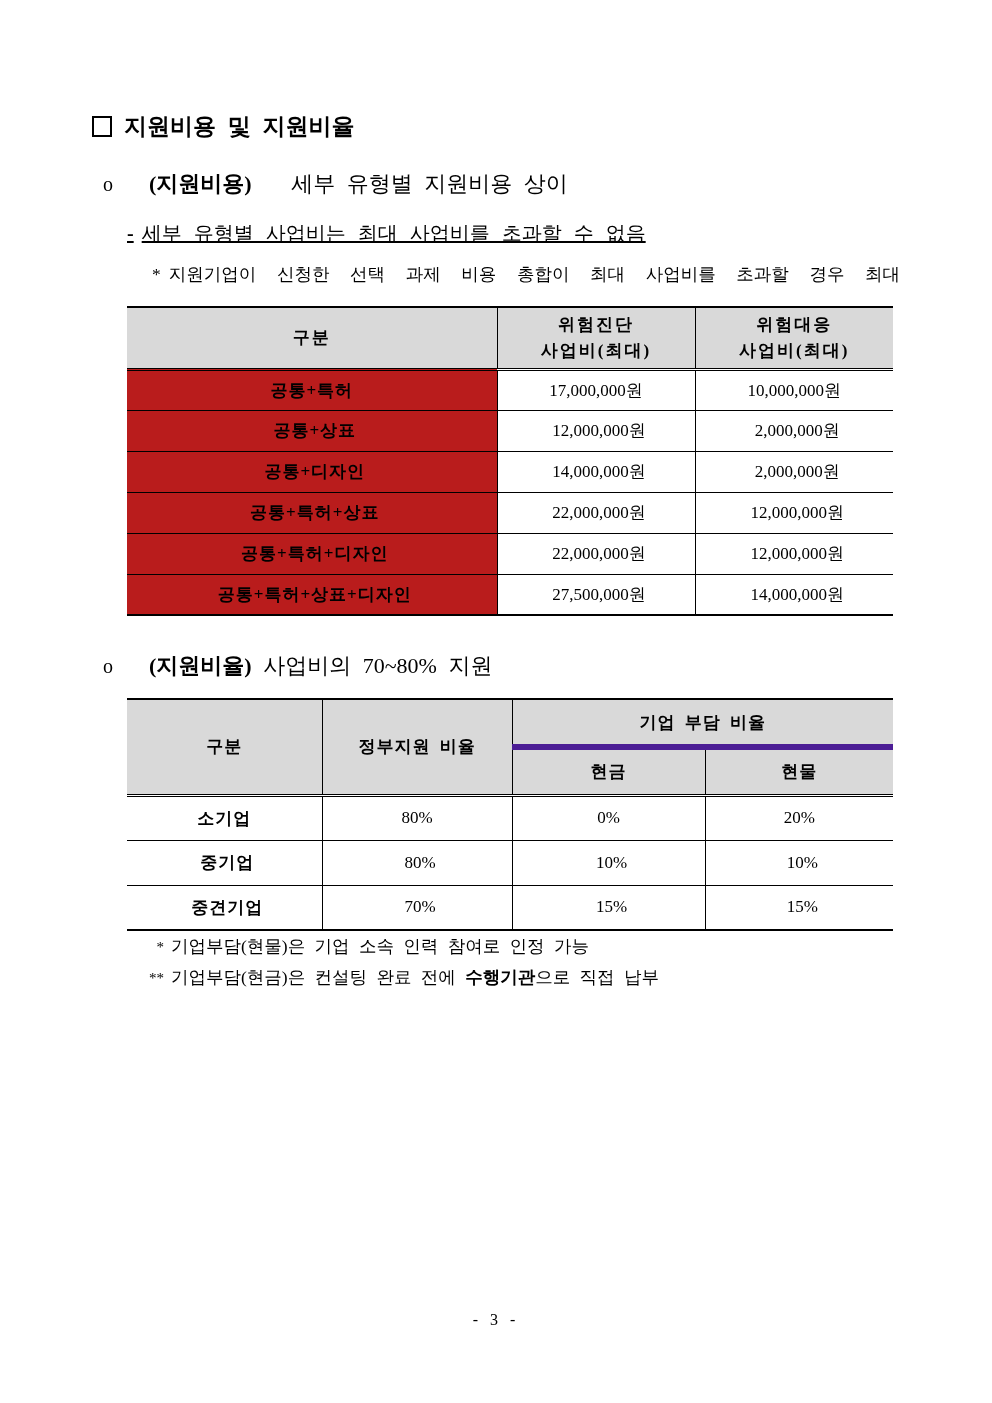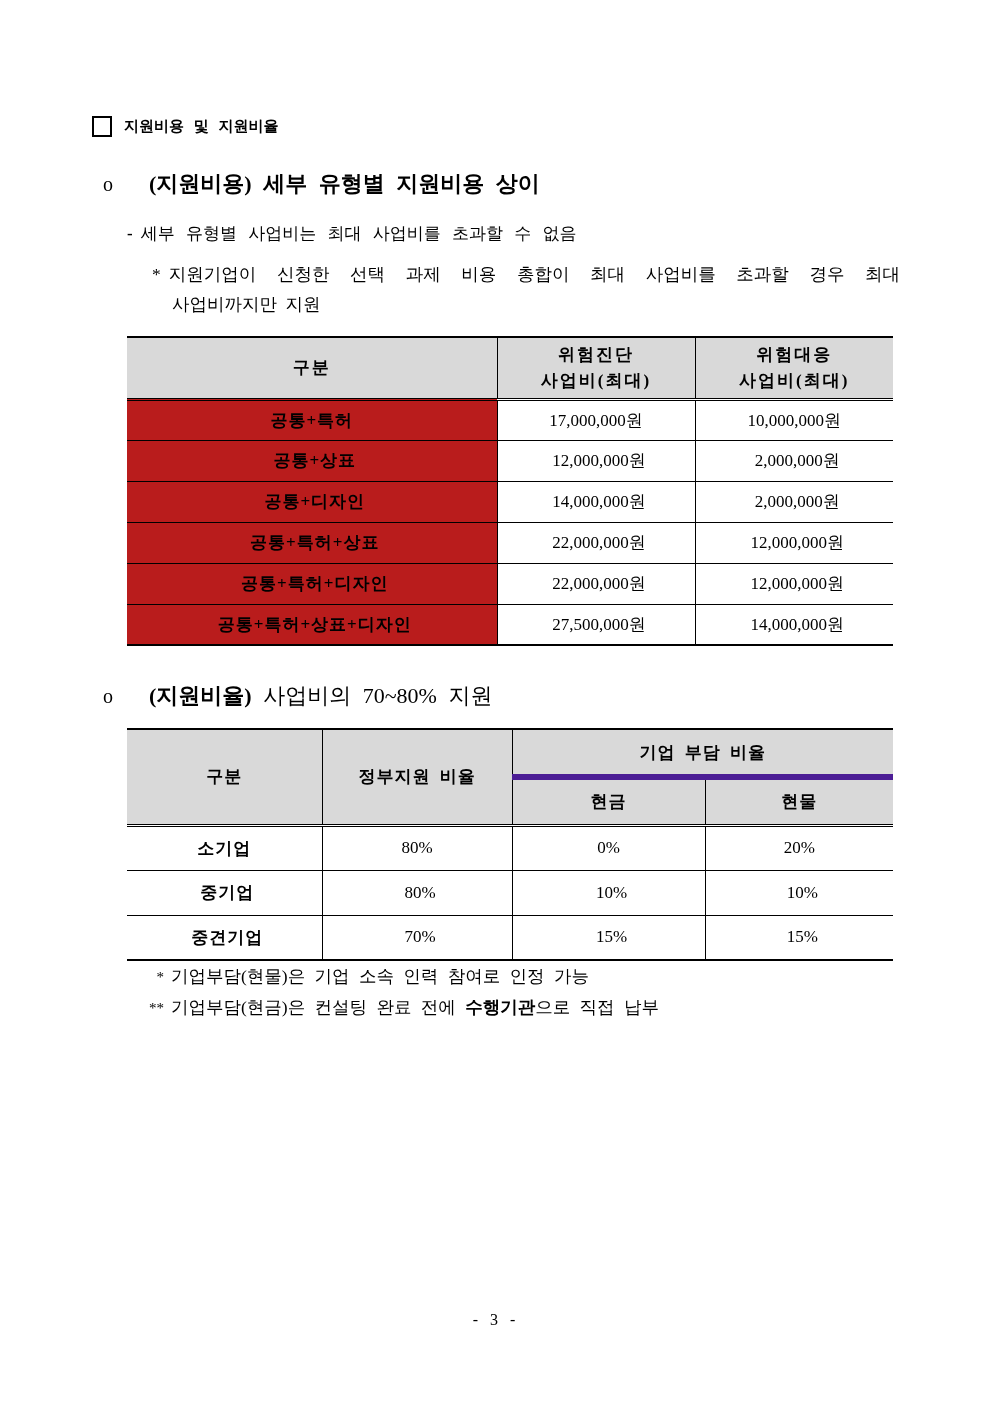--- a/index.html
+++ b/index.html
@@ -12,39 +12,39 @@
     overflow: hidden;
   }
   .page {
     width: 992px; height: 1403px;
     padding: 113px 92px 0 92px;
     position: relative;
   }
 
   
   .h1 {
-    font-size: 15px; font-weight: bold; line-height: 27px;
+    font-size: 23px; font-weight: bold; line-height: 27px;
     word-spacing: 6px; display: flex; align-items: center;
   }
   .square-icon {
     display: inline-block; width: 20px; height: 21px;
     border: 2px solid #000; margin-right: 12px; flex: 0 0 auto;
   }
   .bullet {
     margin-top: 31px; margin-left: 11px;
     font-size: 22px; line-height: 26px; word-spacing: 6px;
   }
   .bullet .marker { font-weight: normal; font-size: 20px; margin-right: 9px; }
   .bullet .blabel { font-weight: bold; margin-left: 27px; }
-  .bullet.bold-rest .btitle { font-weight: bold; }
+  .bullet.bold-rest .btitle { font-weight: normal; margin-left: 28px; }
   .bullet .btitle { font-weight: normal; }
 
   .dash-line {
     margin-top: 24px; margin-left: 35px;
-    font-size: 17px; line-height: 25px; word-spacing: 7px;
+    font-size: 20px; line-height: 25px; word-spacing: 7px; text-decoration: underline;
   }
   .dash-line .marker { font-weight: bold; margin-right: 8px; }
 
   .note {
     margin-top: 13px; margin-left: 60px;
     font-size: 17.5px; line-height: 30px; word-spacing: 4px;
   }
   .note .note-first { display: flex; width: 748px; }
   .note .marker { margin-right: 8px; flex: 0 0 auto; }
   .note .jline { flex: 1 1 auto; text-align: justify; text-align-last: justify; }
@@ -106,21 +106,20 @@
 
   <div class="dash-line">
     <span class="marker">-</span><span>세부 유형별 사업비는 최대 사업비를 초과할 수 없음</span>
   </div>
 
   <div class="note">
     <div class="note-first">
       <span class="marker">*</span>
       <span class="jline">지원기업이 신청한 선택 과제 비용 총합이 최대 사업비를 초과할 경우 최대</span>
     </div>
-    <div class="note-second">사업비까지만 지원</div>
   </div>
 
   <table class="tbl-cost">
     <colgroup>
         <col style="width:370px">
         <col style="width:198px">
         <col style="width:198px">
       </colgroup>
     <thead>
       <tr>

